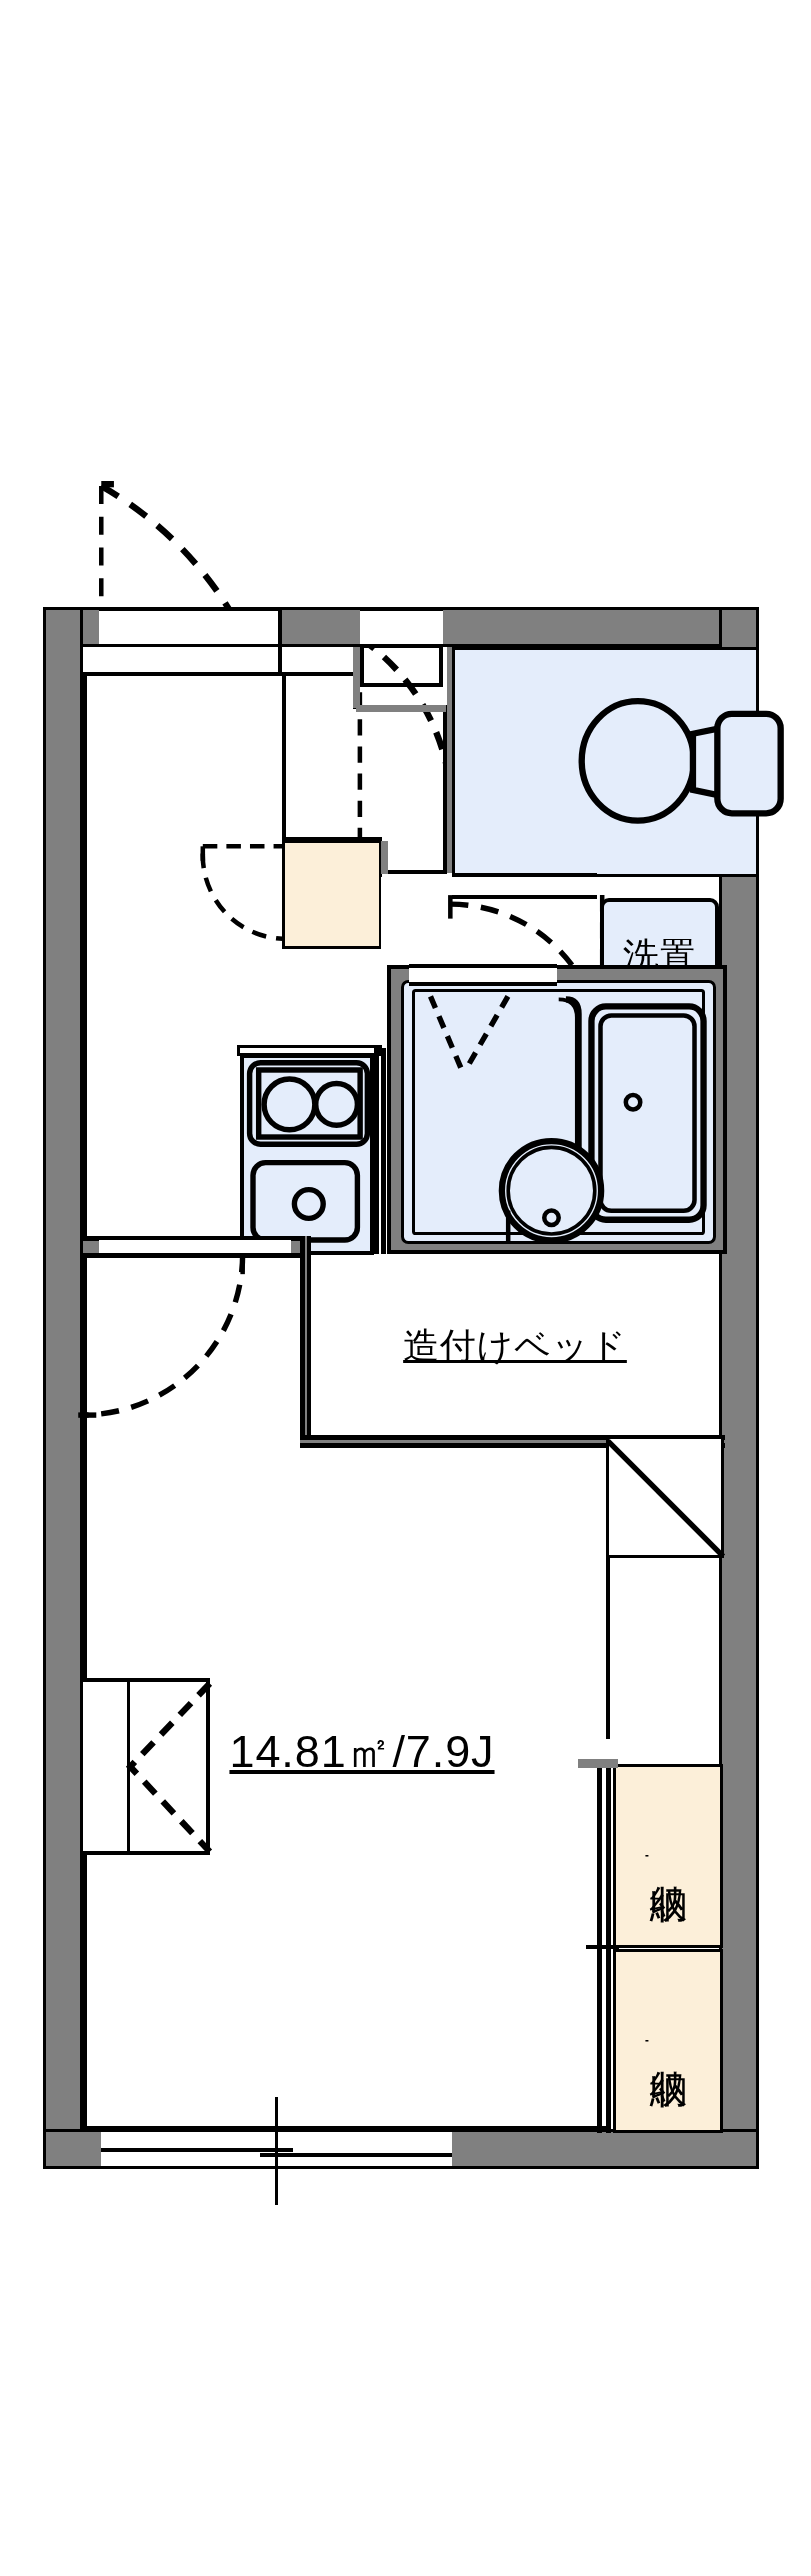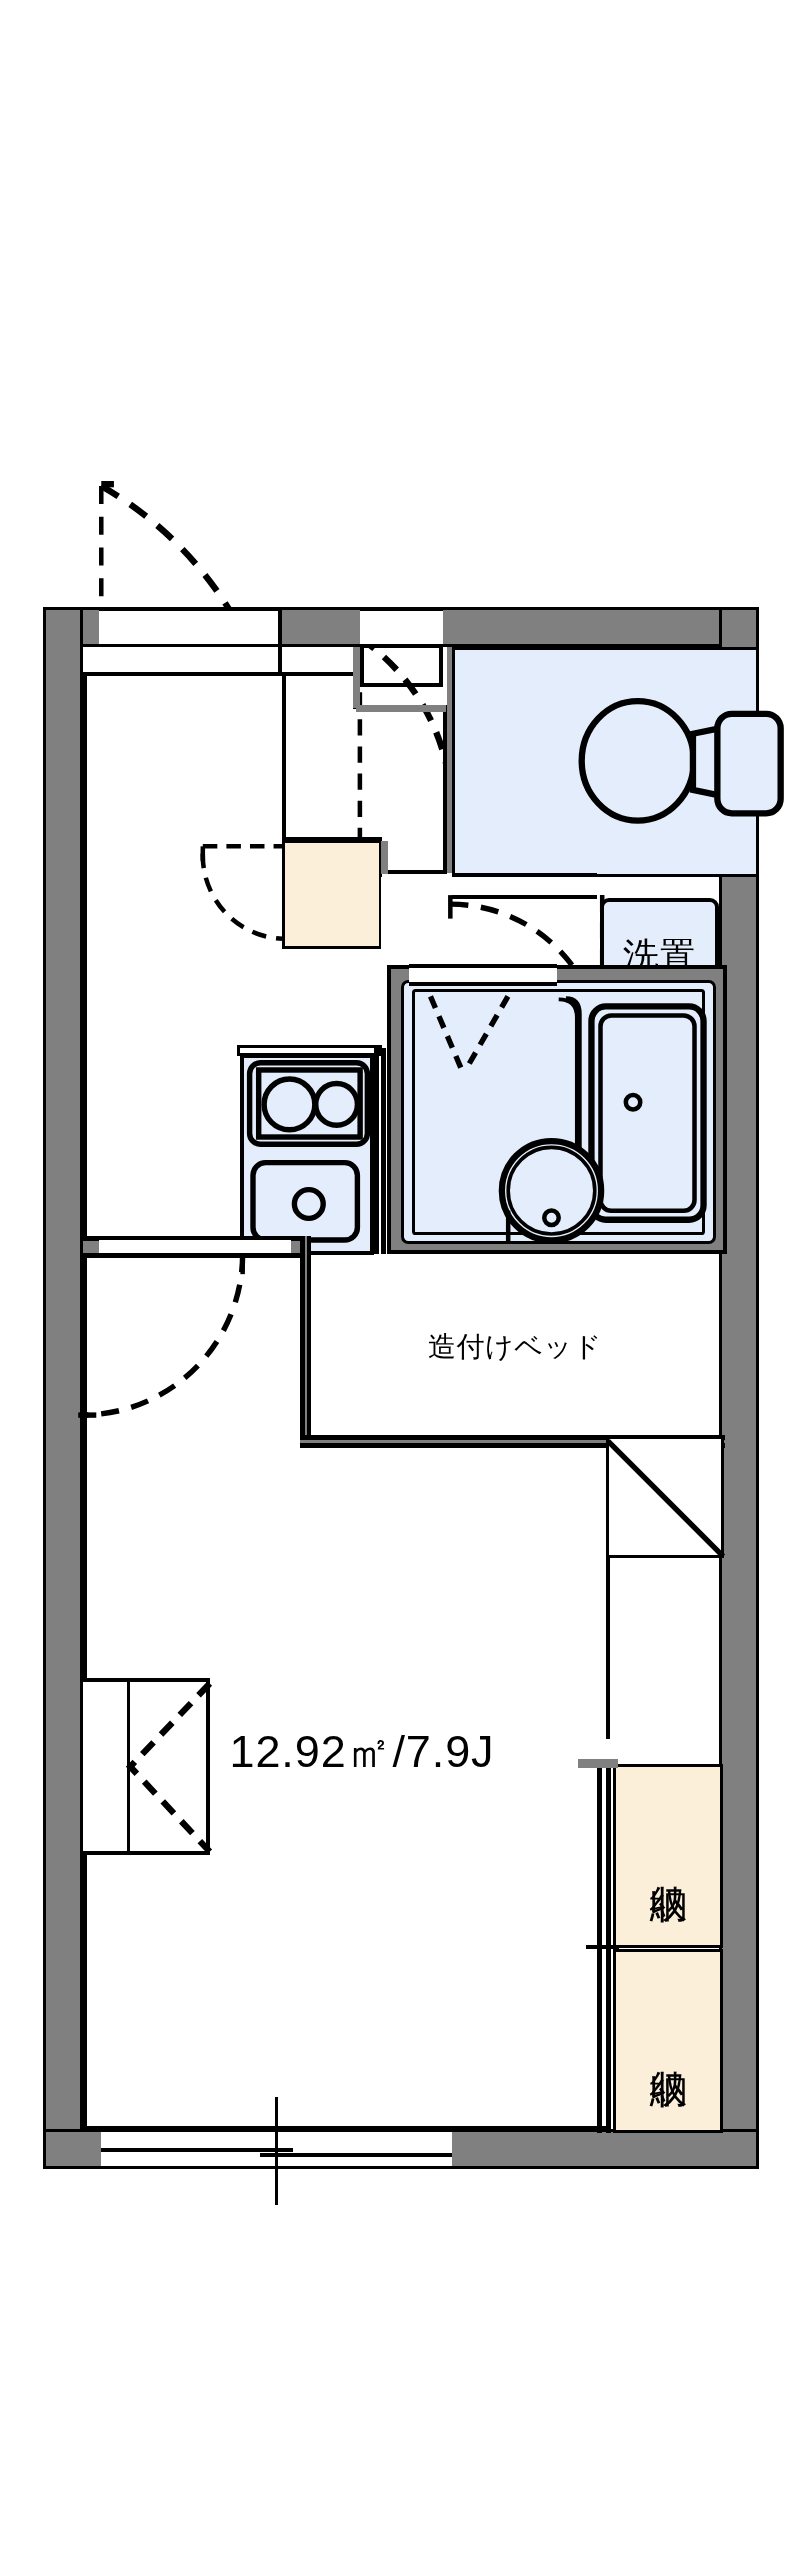--- a/index.html
+++ b/index.html
@@ -10,21 +10,21 @@
 
   .abs{position:absolute;box-sizing:border-box;}
 
   
   .wall{background:#808080;border:3.6px solid #000;}
   .wall-thin{background:#808080;}
   .blue{background:#e4edfb;border:3.6px solid #000;}
   .beige{background:#fcefd9;border:3.6px solid #000;}
 
   .lbl{position:absolute;display:flex;align-items:center;justify-content:center;
-       text-align:center;line-height:1.18;letter-spacing:.02em;}
+       text-align:center;line-height:1.18;letter-spacing:.02em;text-decoration:underline;}
 
   .vert-lbl{writing-mode:vertical-rl;text-orientation:upright;}
 
   svg{display:block;overflow:visible;}
 </style>
 </head>
 <body>
 
 <div id="plan">
 
@@ -180,31 +180,31 @@
 
   <div class="abs" style="left:300px;top:1236px;width:4.5px;height:202px;background:#000;"></div>
   <div class="abs" style="left:306px;top:1236px;width:4.5px;height:202px;background:#000;"></div>
   <div class="abs" style="left:305px;top:1236px;width:1.8px;height:202px;background:#808080;"></div>
 
   <div class="abs" style="left:300px;top:1435px;width:425px;height:4.5px;background:#000;"></div>
   <div class="abs" style="left:300px;top:1443px;width:425px;height:4.5px;background:#000;"></div>
   <div class="abs" style="left:300px;top:1440px;width:425px;height:2.7px;background:#808080;"></div>
 
   <div class="abs lbl" style="left:307px;top:1265px;width:416px;height:163px;
-       font-size:28px;flex-direction:column;">
+       font-size:36px;flex-direction:column;">
     <span>造付けベッド</span>
   </div>
 
   <div class="abs" style="left:606px;top:1439px;width:118px;height:119px;background:#ffffff;border:3.6px solid #000;border-top:0;"></div>
   <svg class="abs" style="left:606px;top:1439px;width:119px;height:121px;" viewBox="0 0 132 134" width="119" height="121">
     <path d="M2,2 L130,130" stroke="#000" stroke-width="6" fill="none"></path>
   </svg>
   <div class="abs" style="left:606px;top:1558px;width:3.6px;height:181px;background:#000;"></div>
 
-  <div class="abs lbl" style="left:118px;top:1725px;width:488px;height:54px;font-size:45px;">12.92㎡/7.9J</div>
+  <div class="abs lbl" style="left:118px;top:1725px;width:488px;height:54px;font-size:45px;">14.81㎡/7.9J</div>
 
   <div class="abs" style="left:83px;top:1678px;width:127px;height:177px;background:#ffffff;border:4.5px solid #000;border-left:0;"></div>
   <div class="abs" style="left:127px;top:1681px;width:2.7px;height:170px;background:#000;"></div>
   <svg class="abs" style="left:123px;top:1678px;width:94px;height:181px;" viewBox="0 0 104 200" width="94" height="181">
     <path d="M96,6 L8,98 L96,192" stroke="#000" stroke-width="7" stroke-dasharray="18,12" fill="none"></path>
   </svg>
 
   <div class="abs beige" style="left:613px;top:1764px;width:110px;height:184px;"></div>
   <div class="abs lbl vert-lbl" style="left:613px;top:1764px;width:110px;height:184px;font-size:38px;">収納</div>
 

